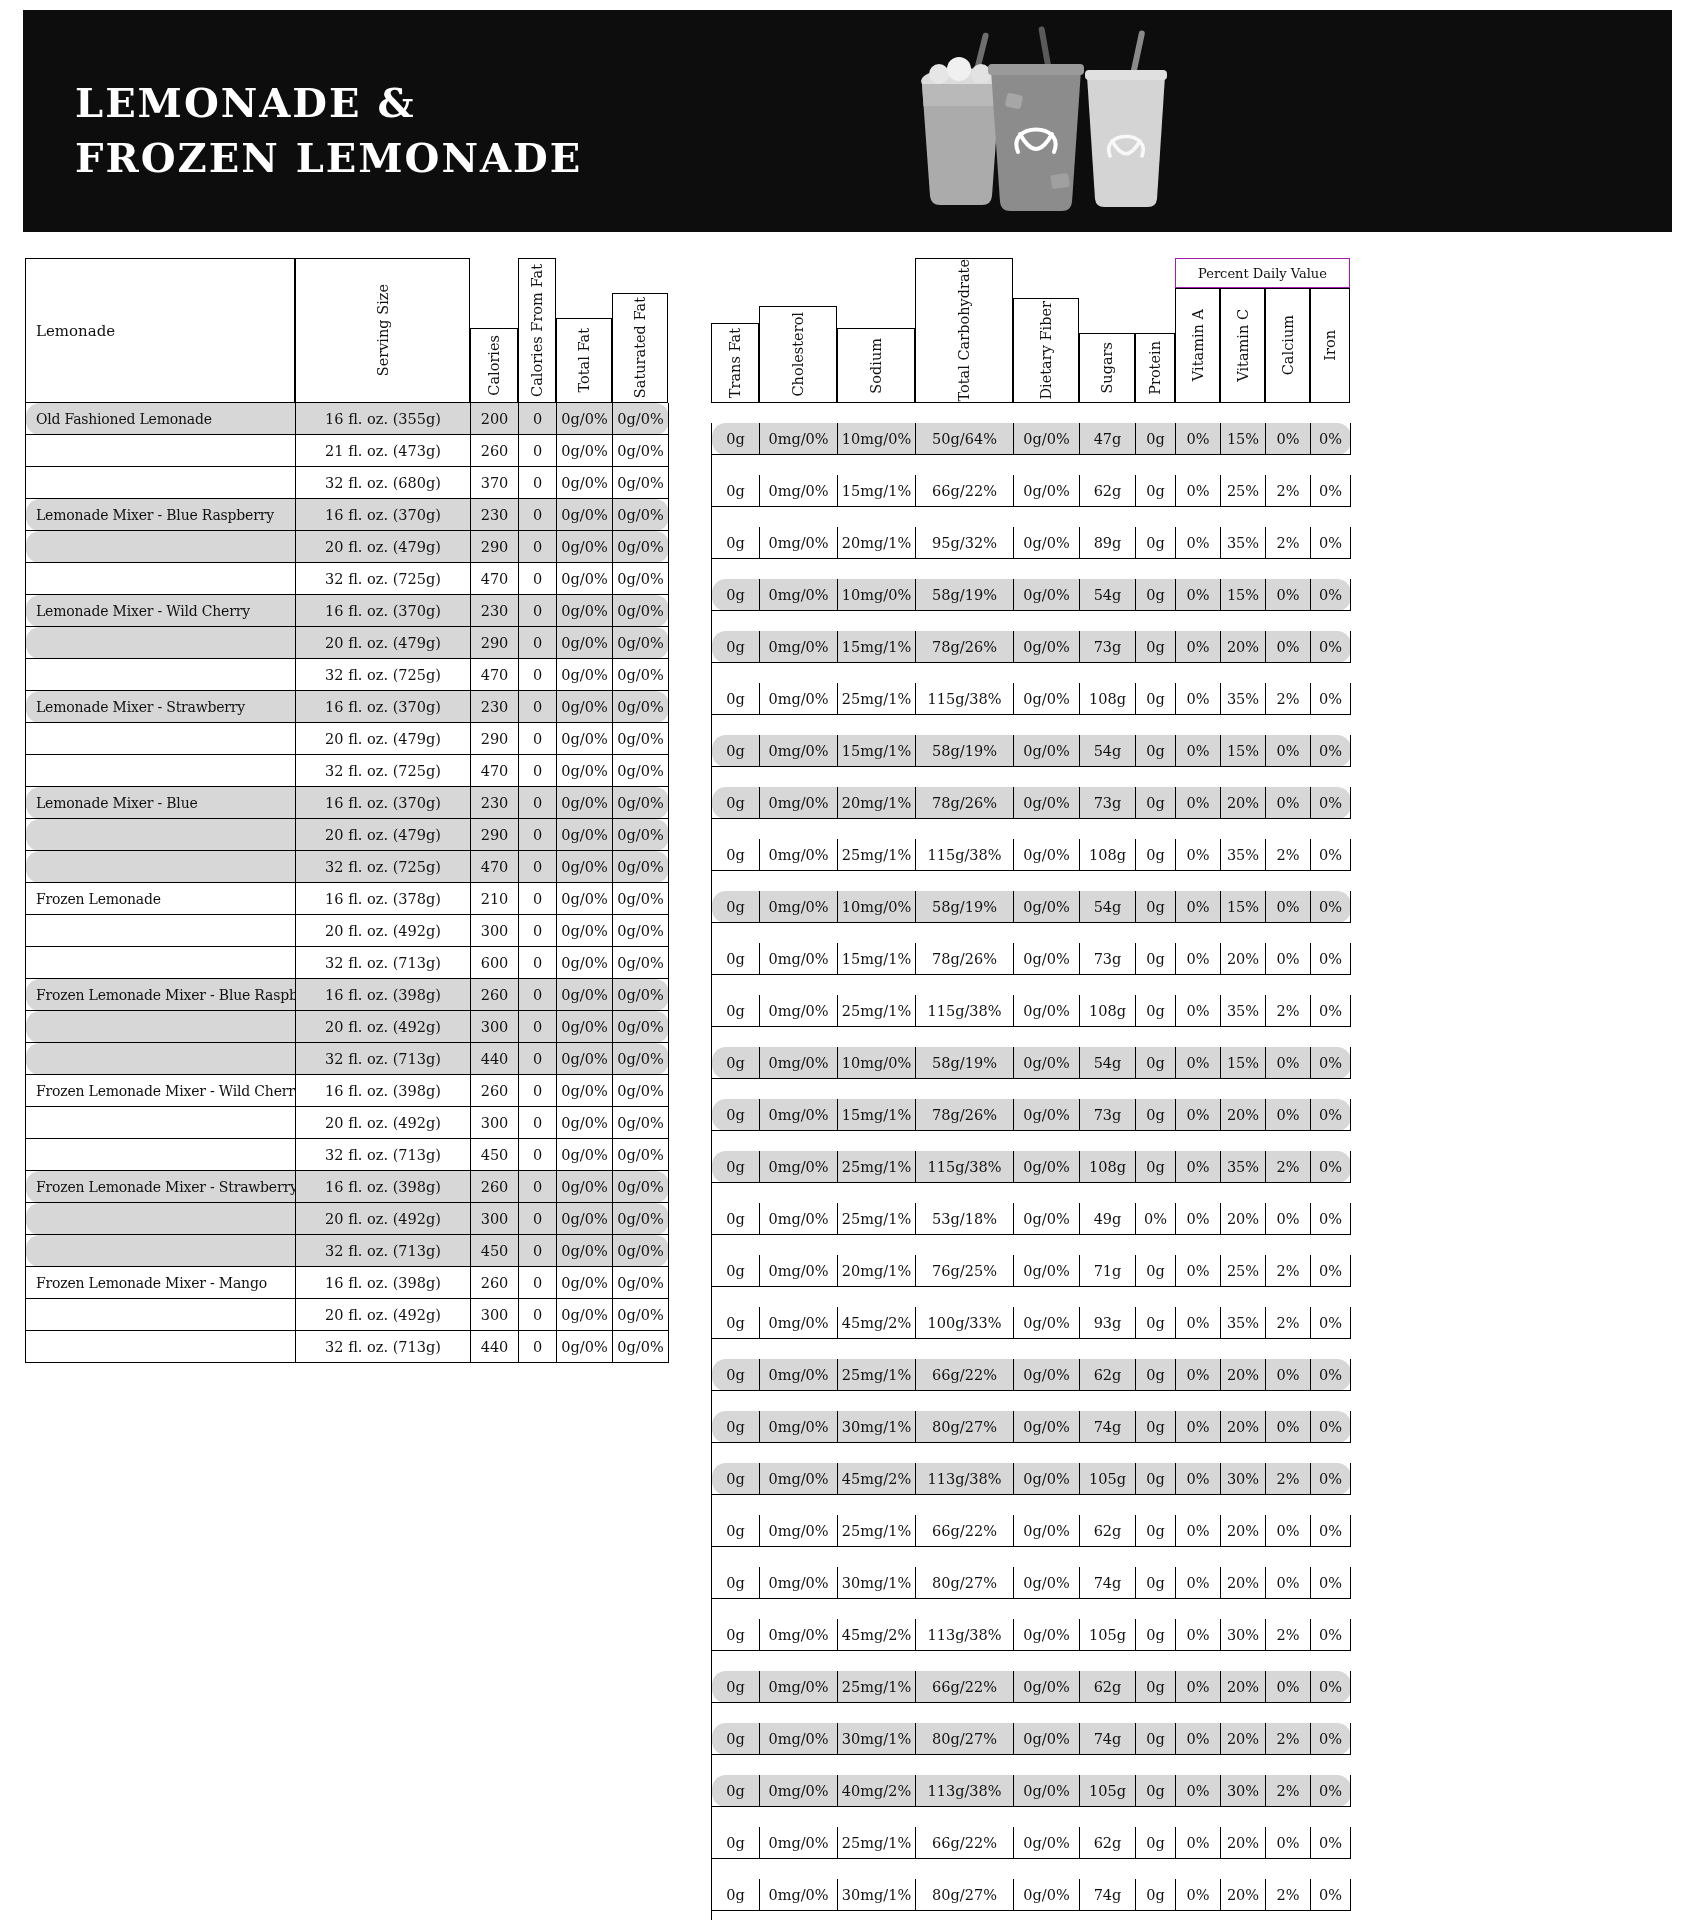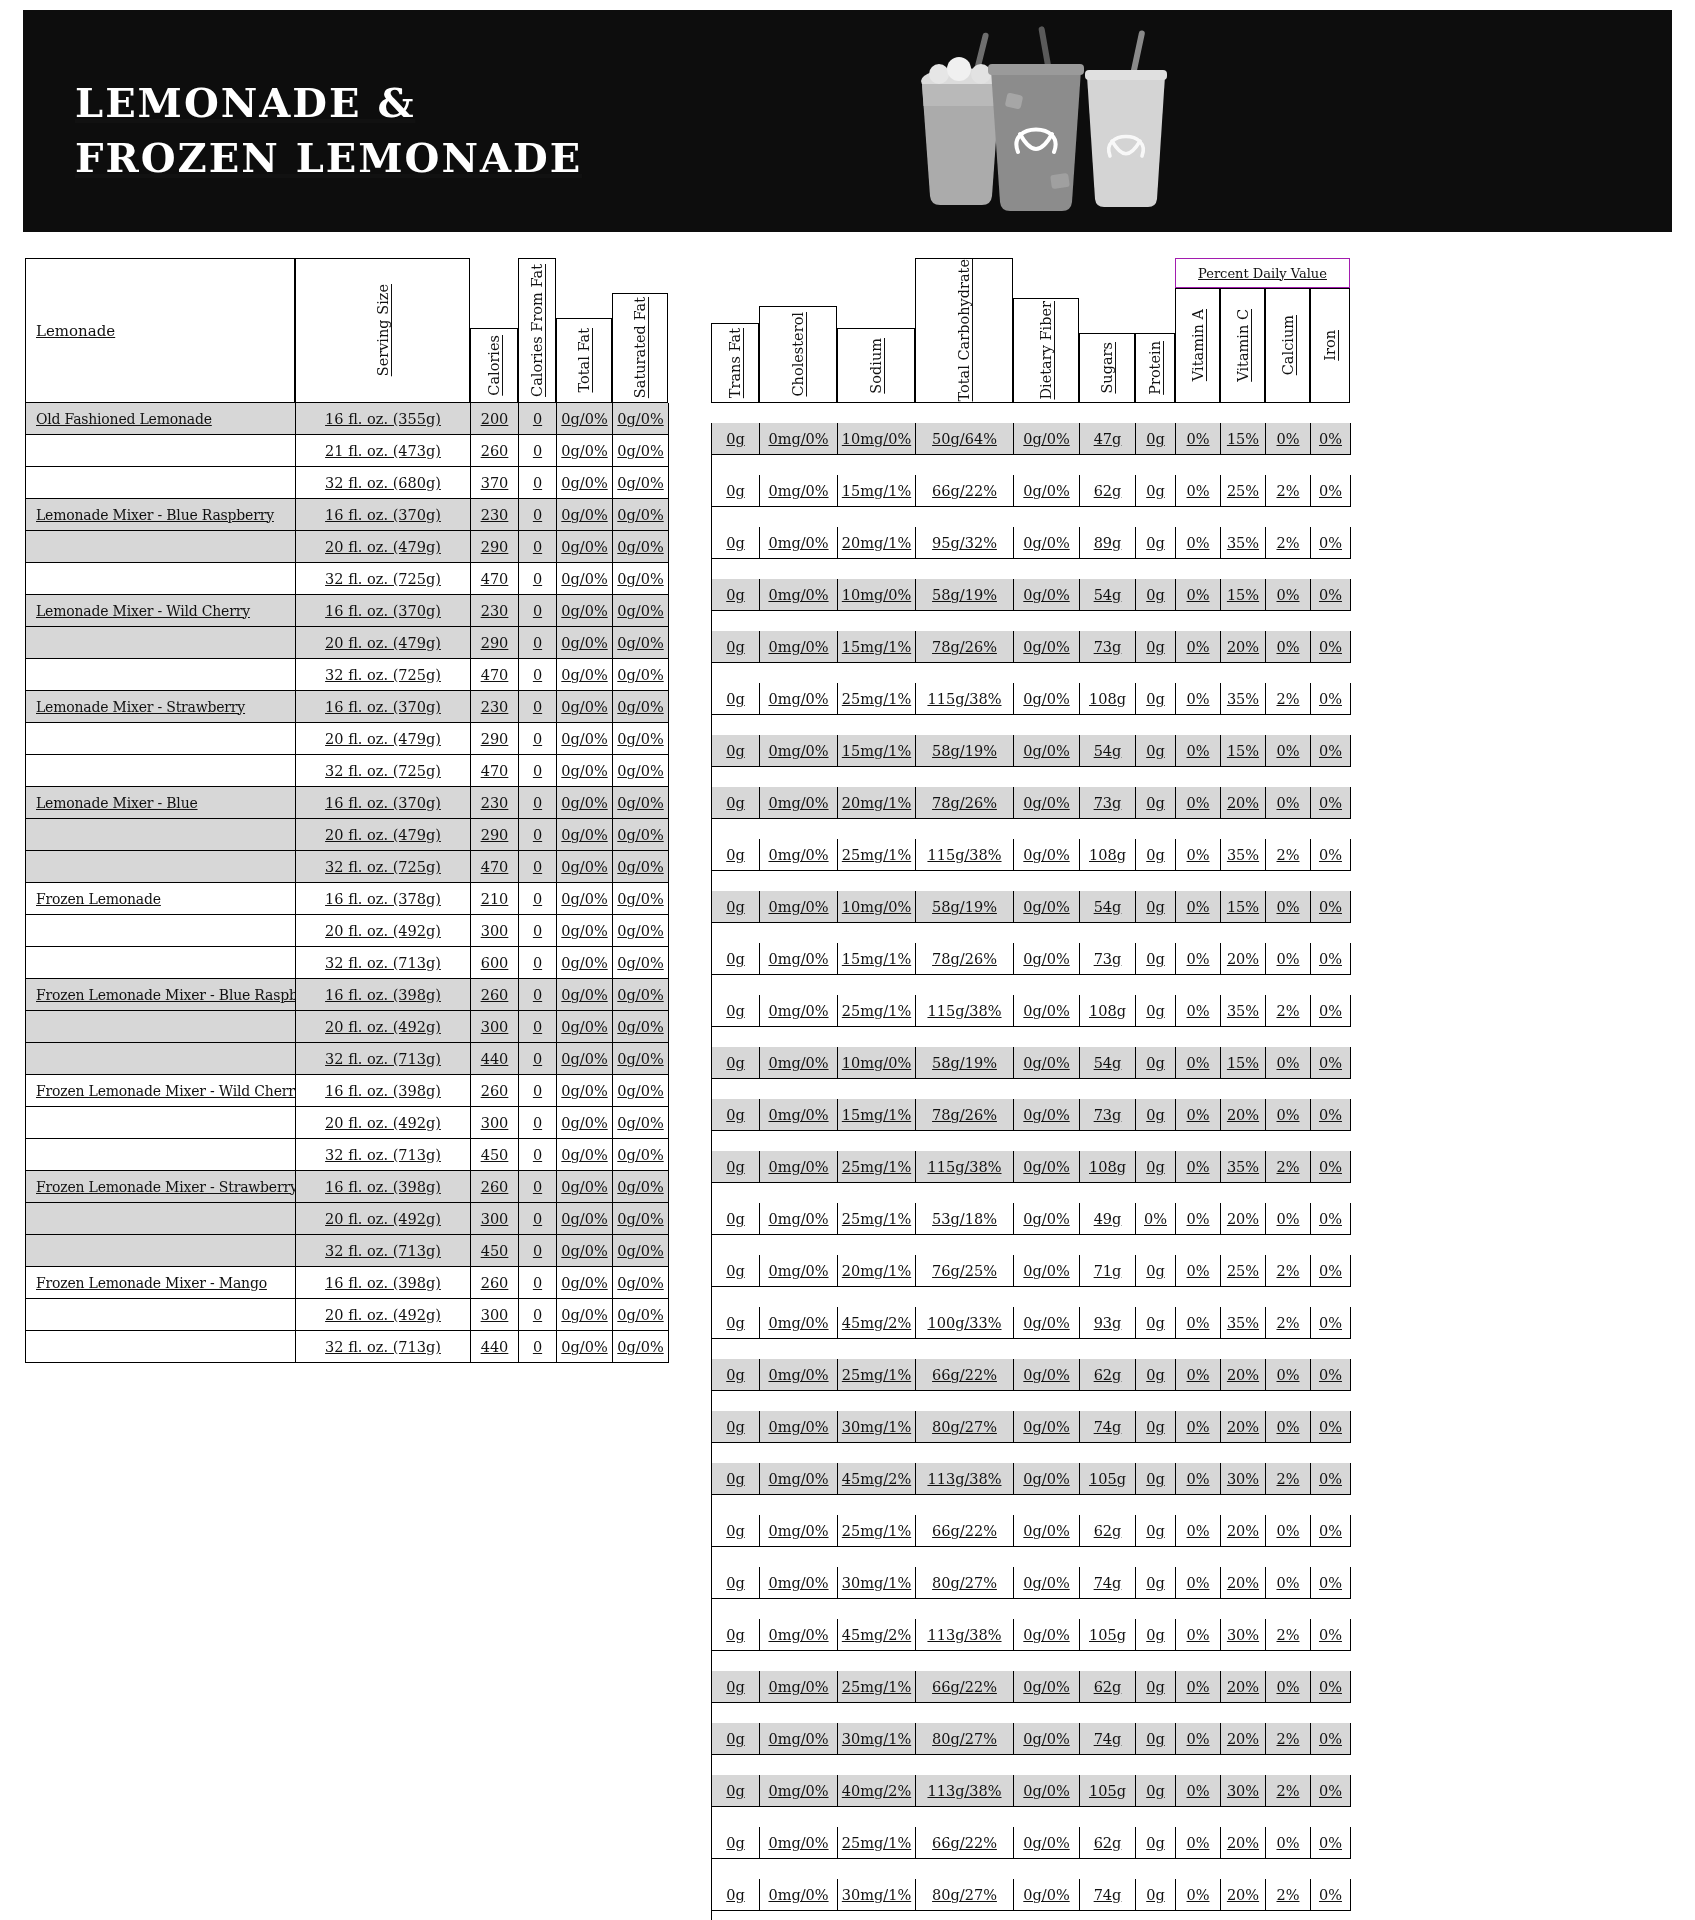--- a/index.html
+++ b/index.html
@@ -2,21 +2,21 @@
 <html style="--banner: #0d0d0d; --row-shade: #d7d7d7; --border: #000000;"><head>
 <meta charset="utf-8">
 <style>
   * { box-sizing: border-box; margin: 0; padding: 0; }
   html, body {
     width: 1695px; height: 1920px;
     background: #ffffff;
     font-family: "DejaVu Serif", serif;
     color: #111;
   }
-  .page { position: relative; width: 1677px; height: 1920px; overflow: hidden; text-decoration: underline; }
+  .page { position: relative; width: 1677px; height: 1920px; overflow: hidden; }
 
   
   .banner {
     position: relative;
     margin: 10px 0 0 23px;
     width: 1649px; height: 222px;
     background: var(--banner, #0d0d0d);
     display: flex; flex-direction: column; justify-content: center;
     padding-left: 52px; padding-top: 18px;
   }
@@ -56,21 +56,21 @@
   .pdv-group { width: 175px; height: 145px; display: flex; flex-direction: column; align-self: flex-end; }
   .pdv-box {
     height: 30px; border: 1px solid #a21caf; background: #fff;
     display: flex; align-items: center; justify-content: center; font-size: 13px; white-space: nowrap;
   }
   .pdv-cols { flex: 1; display: flex; }
   .pdv-cols .hcell { height: 100%; }
 
   
   .tbody { border-left: 1px solid #000; }
-  .trow { display: grid; height: 32px; }
+  .trow { display: grid; height: 32px; border-radius: 14px; }
   .left .trow { grid-template-columns: 270px 175px 48px 38px 56px 56px; }
   .right .trow { grid-template-columns: 48px 78px 78px 98px 66px 56px 40px 45px 45px 45px 40px; margin-top: 20px; }
   .trow.shaded { background: var(--row-shade, #d7d7d7); }
   .cell {
     border-right: 1px solid #000; border-bottom: 1px solid #000;
     display: flex; align-items: center; justify-content: center;
     font-size: 14.5px; white-space: nowrap; overflow: hidden;
   }
   .cell.name { justify-content: flex-start; padding-left: 10px; font-size: 14px; letter-spacing: -0.2px; }
 </style>

